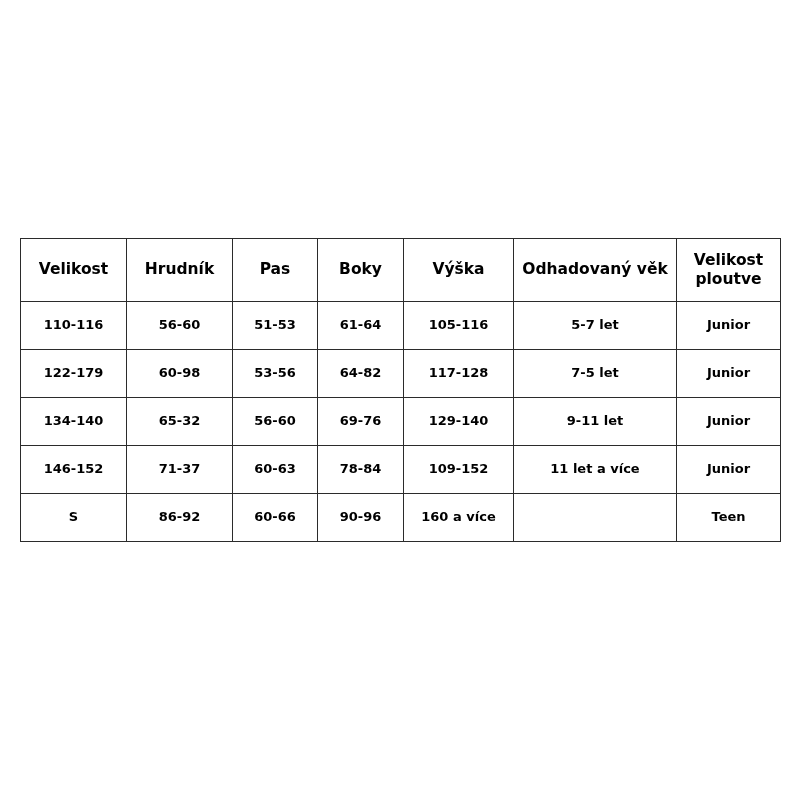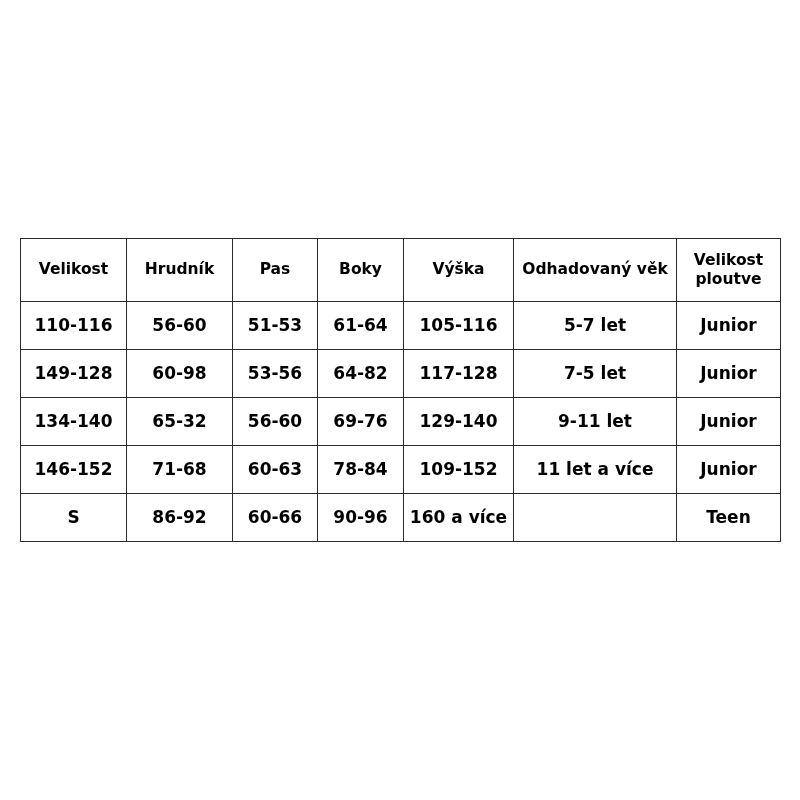--- a/index.html
+++ b/index.html
@@ -39,21 +39,21 @@
   table.size-table col.c3 { width: 86px; }
   table.size-table col.c4 { width: 110px; }
   table.size-table col.c5 { width: 163px; }
   table.size-table col.c6 { width: 104px; }
 
   table.size-table th,
   table.size-table td {
     border: 1px solid #2b2b2b;
     text-align: center;
     vertical-align: middle;
-    font-size: 17px;
+    font-size: 13px;
     padding: 0;
     height: 47px;
     line-height: 1.25;
   }
   table.size-table thead th {
     font-weight: bold;
     height: 62px;
     font-size: 15.5px;
   }
   table.size-table tbody td.rowhead {
@@ -126,21 +126,21 @@
             </td>
           <td>
               <span class="cell-inner">5-7 let</span>
             </td>
           <td>
               <span class="cell-inner">Junior</span>
             </td>
         </tr>
         <tr>
           <td class="rowhead">
-              <span class="cell-inner">149-128</span>
+              <span class="cell-inner">122-179</span>
             </td>
           <td>
               <span class="cell-inner">60-98</span>
             </td>
           <td>
               <span class="cell-inner">53-56</span>
             </td>
           <td>
               <span class="cell-inner">64-82</span>
             </td>
@@ -175,21 +175,21 @@
             </td>
           <td>
               <span class="cell-inner">Junior</span>
             </td>
         </tr>
         <tr>
           <td class="rowhead">
               <span class="cell-inner">146-152</span>
             </td>
           <td>
-              <span class="cell-inner">71-68</span>
+              <span class="cell-inner">71-37</span>
             </td>
           <td>
               <span class="cell-inner">60-63</span>
             </td>
           <td>
               <span class="cell-inner">78-84</span>
             </td>
           <td>
               <span class="cell-inner">109-152</span>
             </td>

